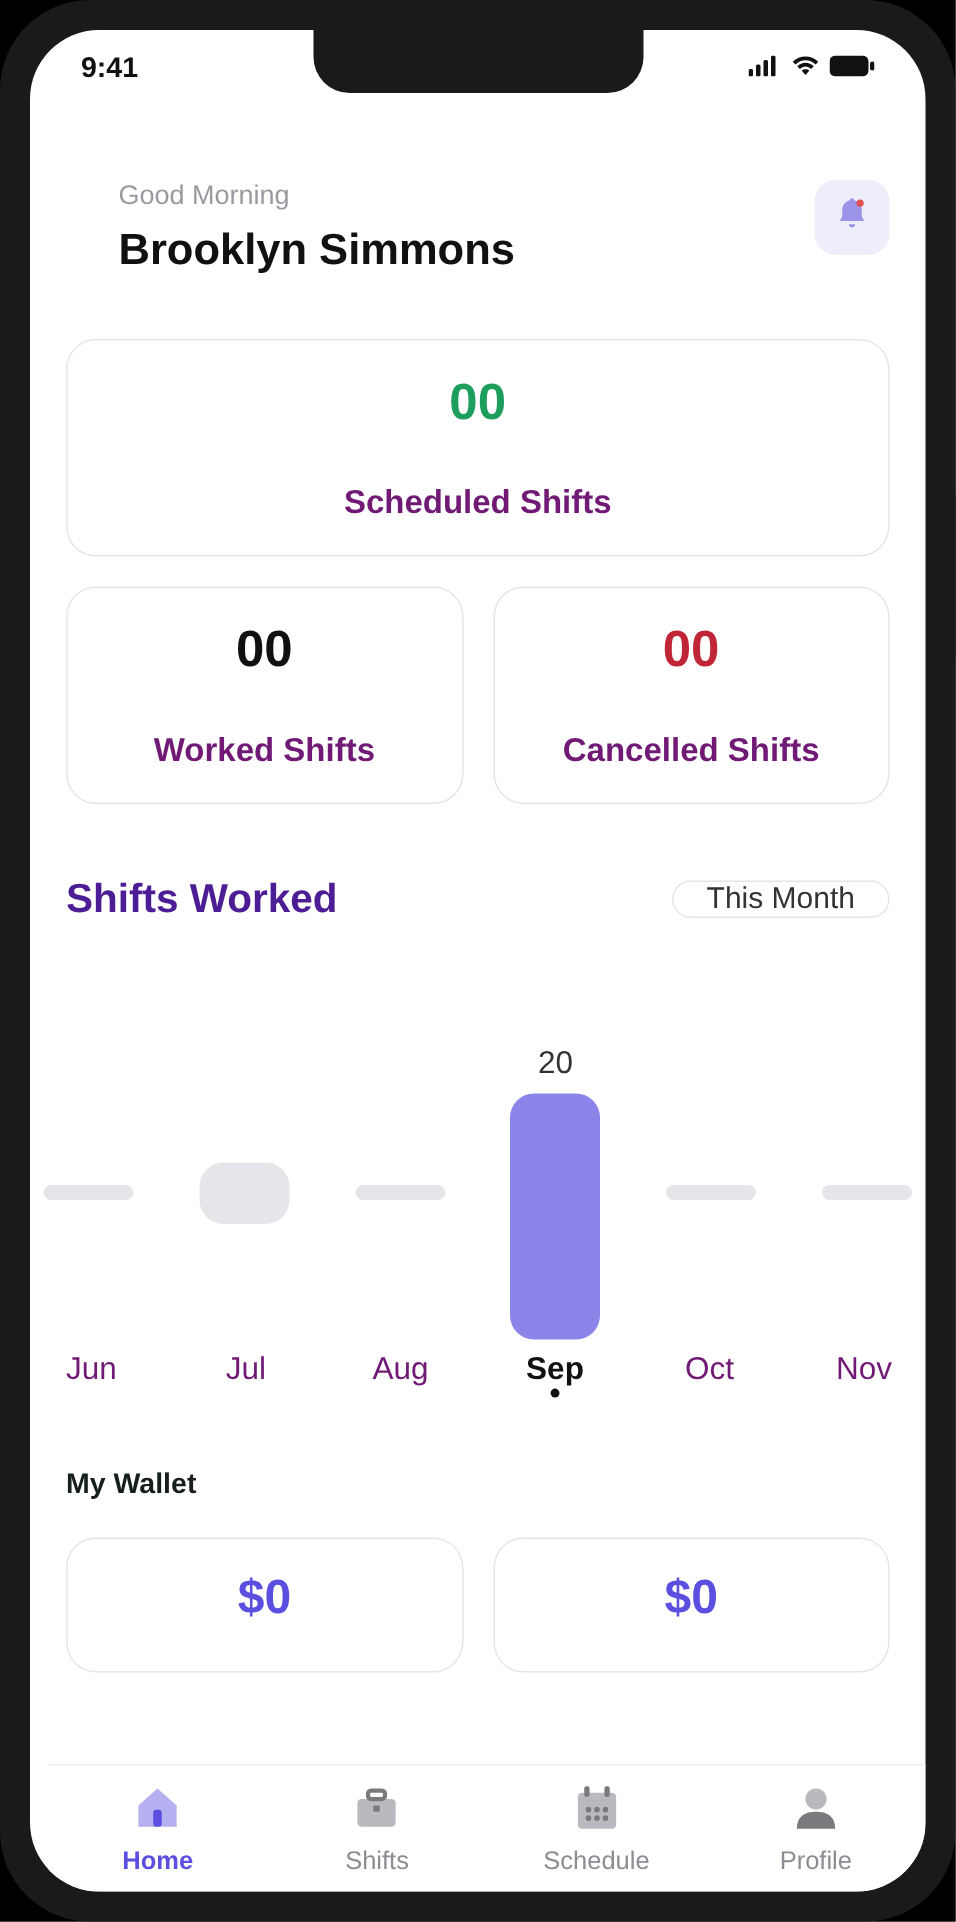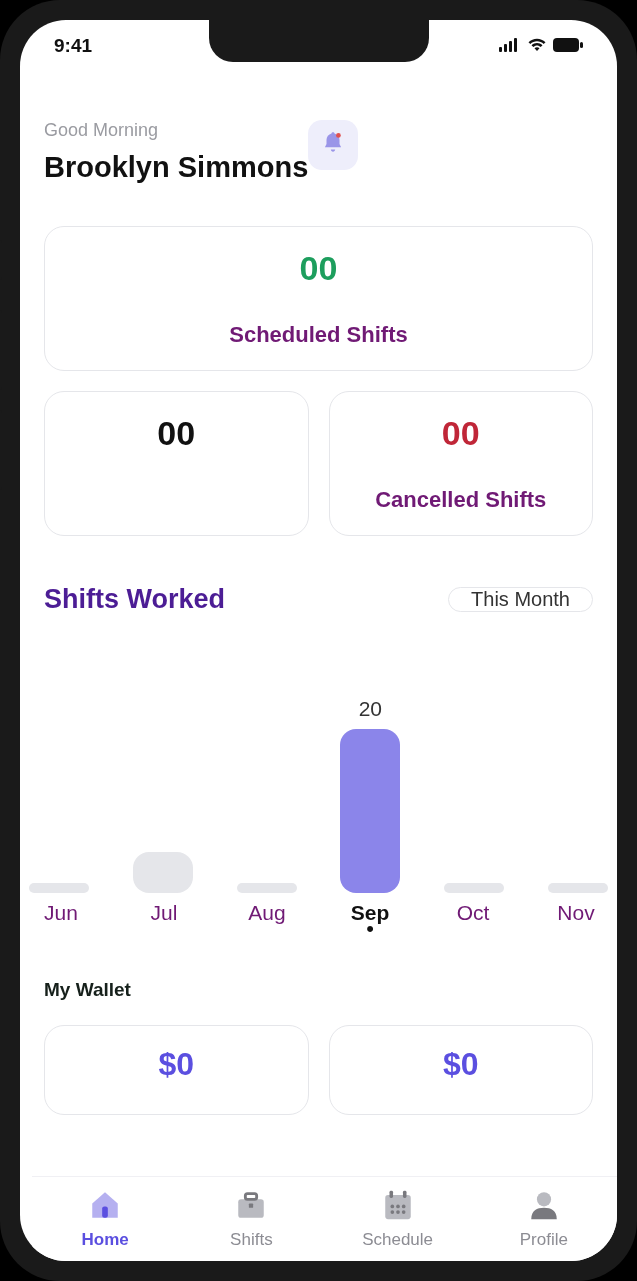--- a/index.html
+++ b/index.html
@@ -42,21 +42,21 @@
     font-weight:700; font-size:19px; color:#111;
   }
   .status-right { display:flex; gap:6px; align-items:center; }
 
   .content {
     position:absolute; top:70px; left:0; right:0; bottom:85px;
     padding: 30px 24px 0 24px;
     overflow:hidden;
   }
   .greeting { color:#9a9ba1; font-size:18px; font-weight:500; }
-  .header-row { display:flex; align-items:flex-start; }
+  .header-row { display:flex; justify-content:space-between; align-items:flex-start;margin-left:35px; }
   .username { font-size:29px; font-weight:700; color:#111; margin-top:10px; }
   .bell-wrap {
     width:50px;height:50px;border-radius:14px;background:#eeeefb;
     display:flex;align-items:center;justify-content:center;
   }
 
   .card {
     border:1px solid #e5e6ea; border-radius:20px; background:#fff;
     display:flex; flex-direction:column; align-items:center; justify-content:space-between;
     padding: 22px 10px;
@@ -72,21 +72,21 @@
   .two-cards .card { flex:1; height:145px; }
 
   .section-row { display:flex; justify-content:space-between; align-items:center; margin-top:48px; }
   .section-title { font-size:27px; font-weight:700; color:#4c1d95; }
   .pill-btn {
     border:1px solid #e5e6ea; background:#fff; border-radius:14px;
     padding:0 22px; font-size:20px; color:#333; font-weight:500;
   }
 
   .chart-area { position:relative; margin-top:18px; height:300px; }
-  .chart-row { position:absolute; bottom:40px; left:-26px; right:-26px; display:flex; justify-content:space-between; align-items:flex-end;gap:21px; }
+  .chart-row { position:absolute; bottom:40px; left:-26px; right:-26px; display:flex; justify-content:space-between; align-items:center;gap:21px; }
   .month { width:86px; display:flex; flex-direction:column; align-items:center; }
   .bar { width:60px; border-radius:16px; background:#e5e6ea; }
   .bar.active { background:#8b85ea; }
   .month-label-row { position:absolute; bottom:0; left:-26px; right:-26px; display:flex; justify-content:space-between; }
   .month-label { width:86px; text-align:center; font-size:21px; font-weight:500; color:#701a75; }
   .month-label.active { color:#111; font-weight:600; }
   .dot { text-align:center; font-size:22px; color:#111; line-height:8px; }
   .bar-value { font-size:21px; color:#333; margin-bottom:8px; font-weight:500; }
 
   .wallet-title { font-size:19px; font-weight:700; color:#16201b; margin-top:46px; }
@@ -160,20 +160,21 @@
       </div>
 
       <div class="card big-card">
         <div class="card-value grn">00</div>
         <div class="card-label">Scheduled Shifts</div>
       </div>
 
       <div class="two-cards">
         <div class="card">
           <div class="card-value blk">00</div>
+          <div class="card-label">Worked Shifts</div>
         </div>
         <div class="card">
           <div class="card-value red">00</div>
           <div class="card-label">Cancelled Shifts</div>
         </div>
       </div>
 
       <div class="section-row">
         <div class="section-title">Shifts Worked</div>
         <button class="pill-btn">This Month</button>

